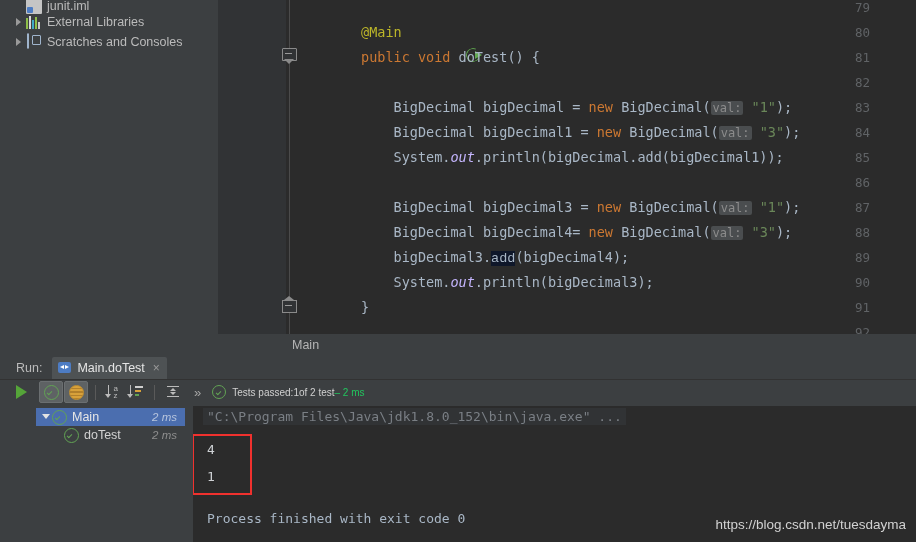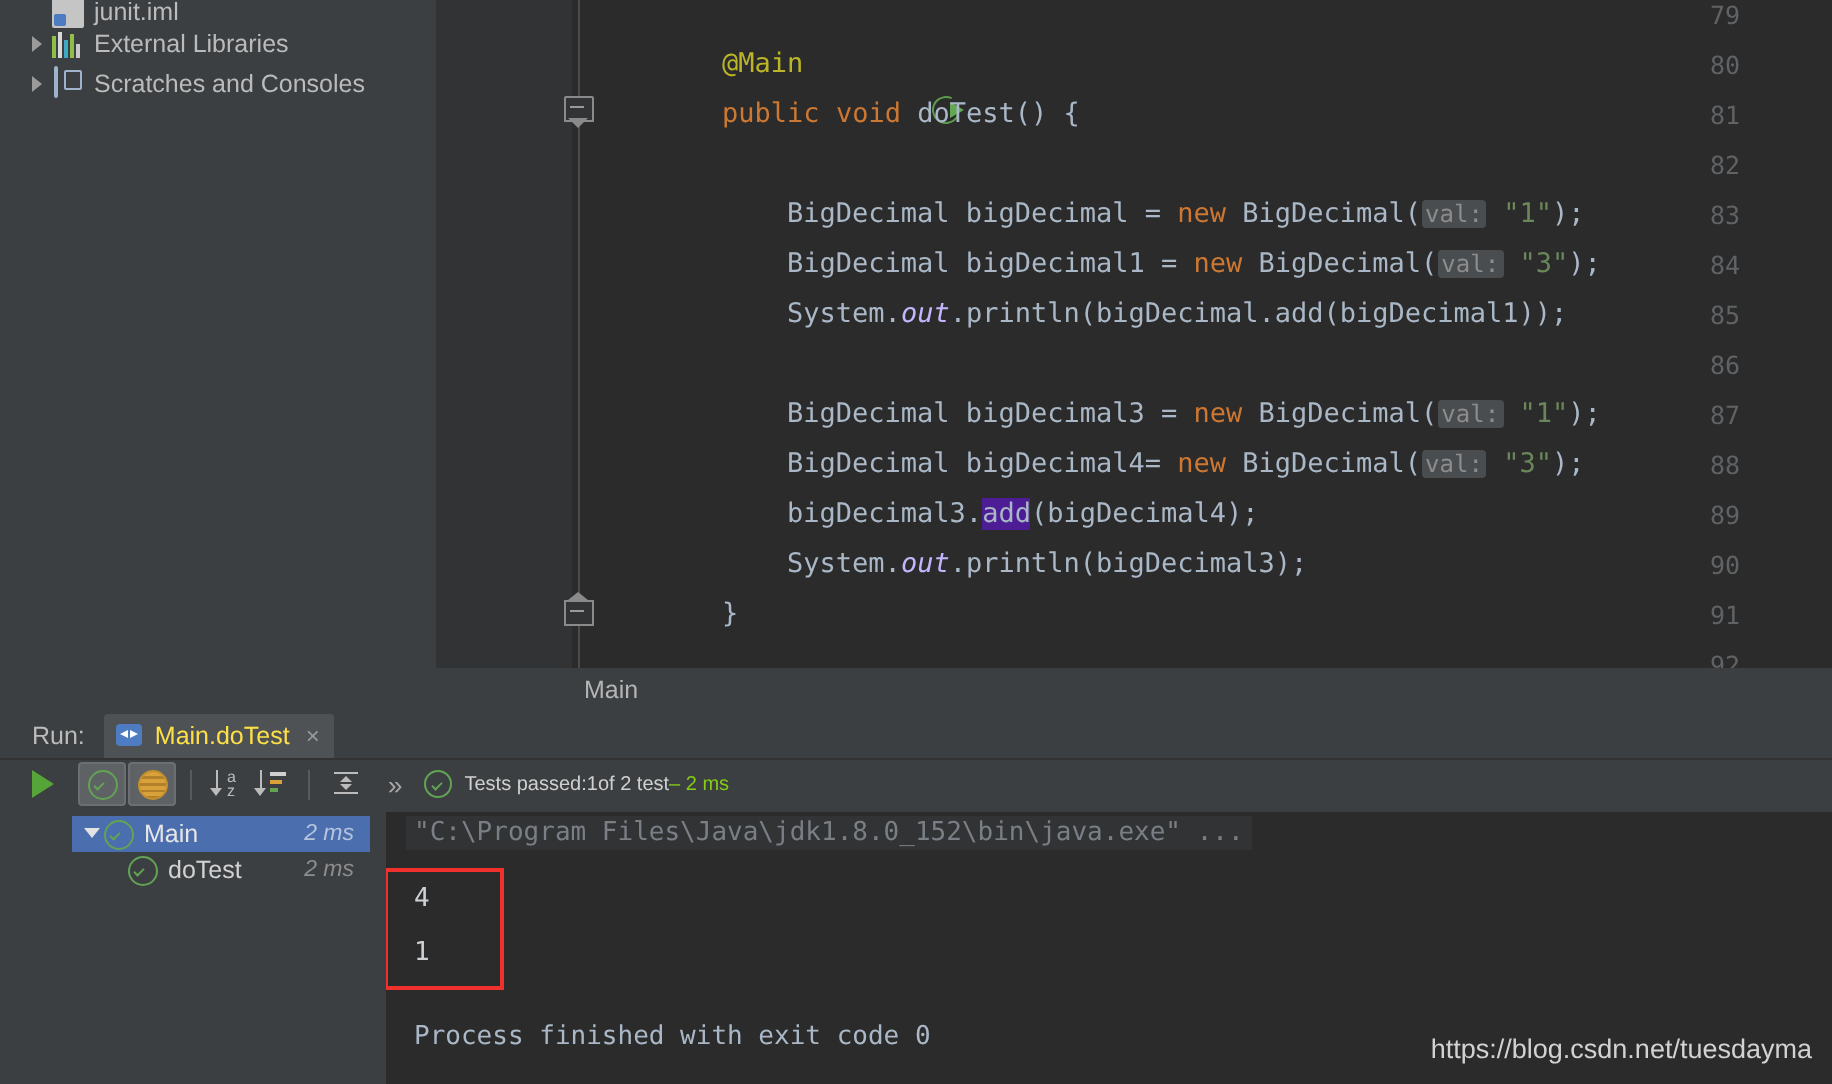--- a/index.html
+++ b/index.html
@@ -106,21 +106,21 @@
   }
   .kw{color:#cc7832;}
   .ann{color:#bbb529;}
   .str{color:#6a8759;}
   .ident{color:#a9b7c6;}
   .stat{color:#c4b5fd;font-style:italic;}
   .punc{color:#a9b7c6;}
   .hintbox{
     background:#4a4d4f;color:#8c8c8c;border-radius:2px;padding:0 2px;font-size:12px;
   }
-  .sel{background:#4c1d95;}
+  .sel{background:#0f172a;font-family:Liberation Mono, monospace;}
 
   .breadcrumb-bar{
     position:absolute;left:218px;top:334px;width:698px;height:21px;background:#3c3f41;
     display:flex;align-items:center;
   }
   .breadcrumb{
     font-size:12.5px;color:#b5b5b5;margin-left:74px;
   }
 
   
@@ -132,21 +132,21 @@
   .run-label{margin-left:16px;font-size:12.5px;color:#bbbbbb;}
   .run-tab{
     margin-left:10px;height:22px;display:flex;align-items:center;
     background:#4e5254;padding:0 7px 0 6px;border-radius:2px 2px 0 0;
   }
   .tab-icon{
     width:13px;height:11px;background:#4d7cc3;border-radius:2px;position:relative;margin-right:6px;
   }
   .tab-icon::before{content:"";position:absolute;left:2px;top:3px;border-right:4px solid #fff;border-top:2.5px solid transparent;border-bottom:2.5px solid transparent;}
   .tab-icon::after{content:"";position:absolute;right:2px;top:3px;border-left:4px solid #fff;border-top:2.5px solid transparent;border-bottom:2.5px solid transparent;}
-  .tab-title{font-size:12.5px;color:#fde047;}
+  .tab-title{font-size:12.5px;color:#e5e5e5;}
   .tab-close{margin-left:8px;color:#9a9a9a;font-size:12px;line-height:1;}
 
   .run-toolbar{
     position:absolute;left:0;top:24px;width:916px;height:24px;display:flex;align-items:center;
   }
   .tb-run{
     margin-left:16px;width:0;height:0;
     border-left:11px solid #55a539;border-top:7px solid transparent;border-bottom:7px solid transparent;
   }
   .tb-group{margin-left:12px;display:flex;align-items:center;gap:1px;}
@@ -171,21 +171,21 @@
   .ic-expand{position:relative;width:14px;height:14px;}
   .ic-expand .l{position:absolute;left:1px;width:12px;height:1.4px;background:#bbb;}
   .ic-expand .l1{top:1px;}
   .ic-expand .l2{top:11px;}
   .ic-expand .ar1{position:absolute;left:4px;top:3px;border-left:3px solid transparent;border-right:3px solid transparent;border-bottom:3.5px solid #bbb;}
   .ic-expand .ar2{position:absolute;left:4px;top:7px;border-left:3px solid transparent;border-right:3px solid transparent;border-top:3.5px solid #bbb;}
   .tb-more{margin-left:10px;color:#a6a6a6;font-size:13px;letter-spacing:-1px;}
   .tests-status{margin-left:12px;display:flex;align-items:center;font-size:10px;}
   .tests-status .ic-ok{margin-right:6px;width:12px;height:12px;}
   .status-main{color:#d0d0d0;}
-  .status-dim{color:#84cc16;}
+  .status-dim{color:#22c55e;}
 
   
   .test-tree{
     position:absolute;left:36px;top:50px;width:149px;height:136px;background:#3c3f41;
   }
   .tt-row{position:absolute;left:0;width:149px;height:18px;display:flex;align-items:center;font-size:12.5px;}
   .tt-row.selected{background:#4b6eaf;}
   .tt-arrow{width:12px;margin-left:4px;position:relative;}
   .tt-arrow::before{content:"";position:absolute;left:2px;top:-3px;border-top:5px solid #e3e3e3;border-left:4px solid transparent;border-right:4px solid transparent;}
   .tt-ok{width:13px;height:13px;border:1.6px solid #62a354;border-radius:50%;position:relative;margin-right:5px;flex:0 0 13px;}

